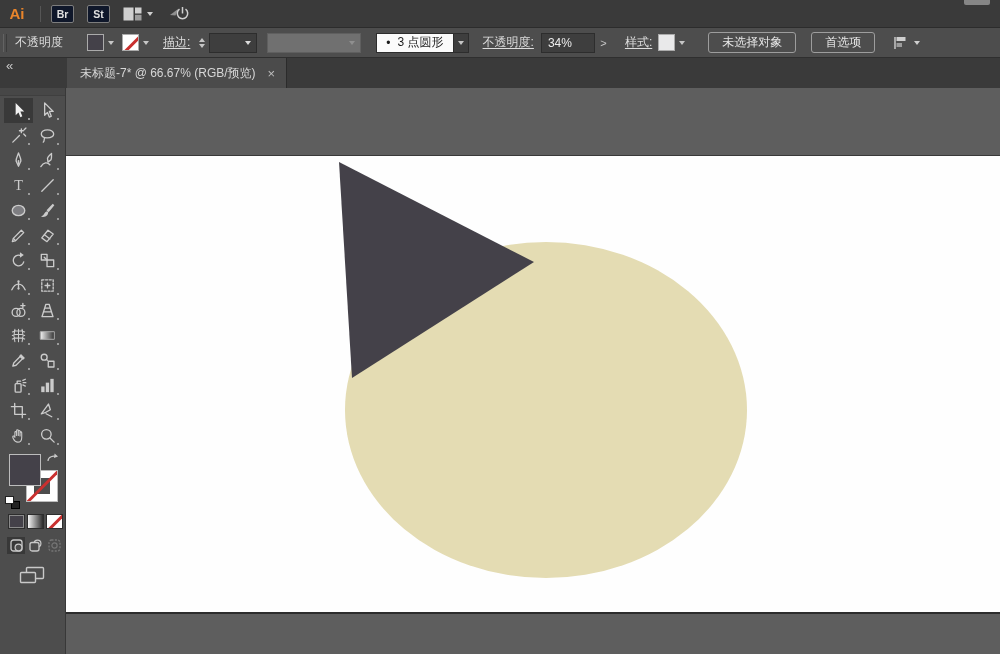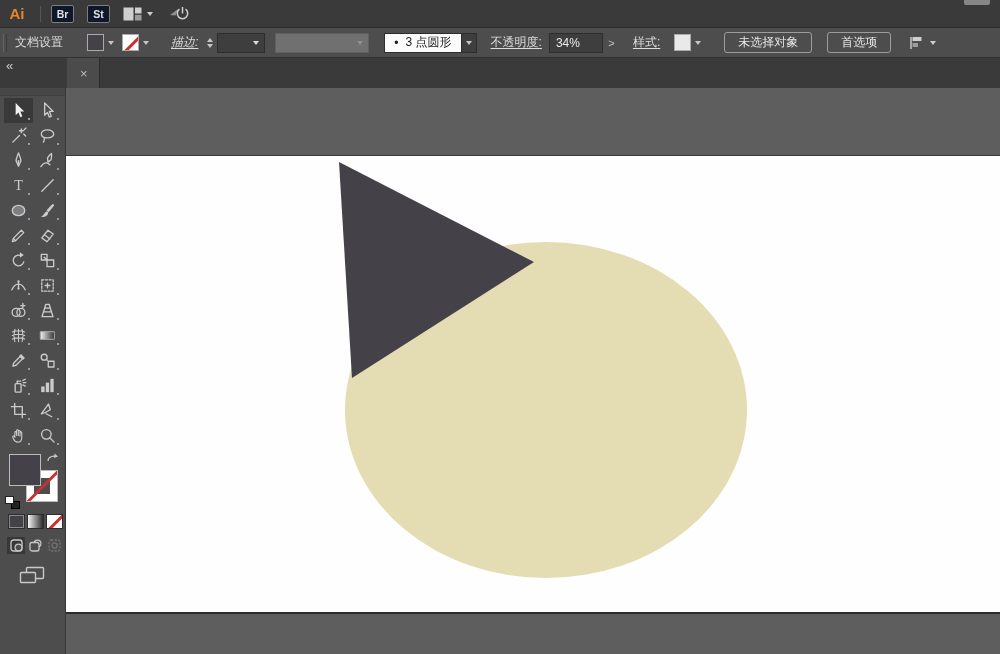--- a/index.html
+++ b/index.html
@@ -32,21 +32,21 @@
   .dd { height:20px; background:#3e3e3e; border:1px solid #2d2d2d; display:flex; align-items:center; justify-content:flex-end; padding:0 5px; }
   .dd-weight { width:48px; }
   .dd-profile { width:94px; margin-left:10px; background:#707070; border-color:#5f5f5f; }
   .dd-profile .cdown { color:#8f8f8f; }
   .brush-field { height:20px; background:#fbfbfb; color:#1c1c1c; display:flex; align-items:center; gap:7px; padding:0 9px; margin-left:15px; border:1px solid #2d2d2d; border-right:none; white-space:nowrap; }
   .brush-chev { height:20px; width:16px; background:#3e3e3e; border:1px solid #2d2d2d; display:flex; align-items:center; justify-content:center; color:#c6c6c6; }
   .opacity-field { width:54px; height:20px; background:#3e3e3e; border:1px solid #2d2d2d; color:#ececec; display:flex; align-items:center; padding:0 6px; margin:0 1px 0 7px; }
   .expand-btn { width:15px; height:20px; color:#c6c6c6; display:flex; align-items:center; justify-content:center; font-size:11px; }
   .cb-btn { height:21px; padding:0 13px; border:1px solid #9d9d9d; border-radius:3px; background:transparent; color:#e6e6e6; font-size:12px; margin-left:15px; white-space:nowrap; font-family:inherit; }
   .panel-flag { margin-left:17px; display:flex; align-items:center; gap:6px; color:#cfcfcf; }
-  .ml14 { margin-left:14px; } .ml6 { margin-left:14px;font-style:italic; }
+  .ml14 { margin-left:14px; } .ml6 { margin-left:6px; }
 
   
   .tabbar { height:30px; background:#3a3a3a; position:relative; display:flex; flex:none; }
   .collapse { position:absolute; left:6px; top:0px; color:#c9c9c9; font-size:13px; letter-spacing:-1px; }
   .tab { margin-left:67px; background:#4b4b4b; color:#d6d6d6; display:flex; align-items:center; gap:12px; padding:0 11px 0 13px; font-size:12px; border-right:1px solid #2b2b2b; white-space:nowrap; }
   .tab-x { color:#bdbdbd; font-size:13px; line-height:1; }
 
   
   .main { display:flex; height:566px; flex:none; }
   .toolbar { width:66px; background:#4d4d4d; border-right:1px solid #383838; position:relative; flex:none; }
@@ -107,21 +107,21 @@
           <path d="M1 9 L9 3 L6.5 9.5 Z" fill="#8f8f8f"></path>
           <path d="M10.5 3.2 A5.2 5.2 0 1 0 16.5 3.2" fill="none" stroke="#cfcfcf" stroke-width="1.5"></path>
           <path d="M13.5 1 V7.5" stroke="#cfcfcf" stroke-width="1.5"></path>
         </svg>
     </div>
     <div class="win-edge"></div>
   </header>
 
   <div class="controlbar">
     <div class="grip"></div>
-    <span class="cb-status">文档设置</span>
+    <span class="cb-status">不透明度</span>
 
     <div class="swatch" id="cb-fill" style="background: rgb(68, 65, 73);"></div>
     <i class="cdown chv"></i>
 
     <div class="swatch stroke-none">
         <div class="diag"></div>
       </div>
     <i class="cdown chv"></i>
 
     <span class="ul ml6">描边:</span>
@@ -162,20 +162,21 @@
           <rect x="4.5" y="2" width="9" height="4" fill="#cfcfcf"></rect>
           <rect x="4.5" y="8" width="5.5" height="4" fill="#9c9c9c"></rect>
         </svg>
       <i class="cdown"></i>
     </div>
   </div>
 
   <div class="tabbar">
     <span class="collapse">«</span>
     <div class="tab">
+      <span>未标题-7*  @  66.67% (RGB/预览)</span>
       <span class="tab-x">×</span>
     </div>
   </div>
 
   <div class="main">
 
     <aside class="toolbar">
       <div class="tgrip"></div>
       <div class="tools" id="tools">
           <div class="tool active">

